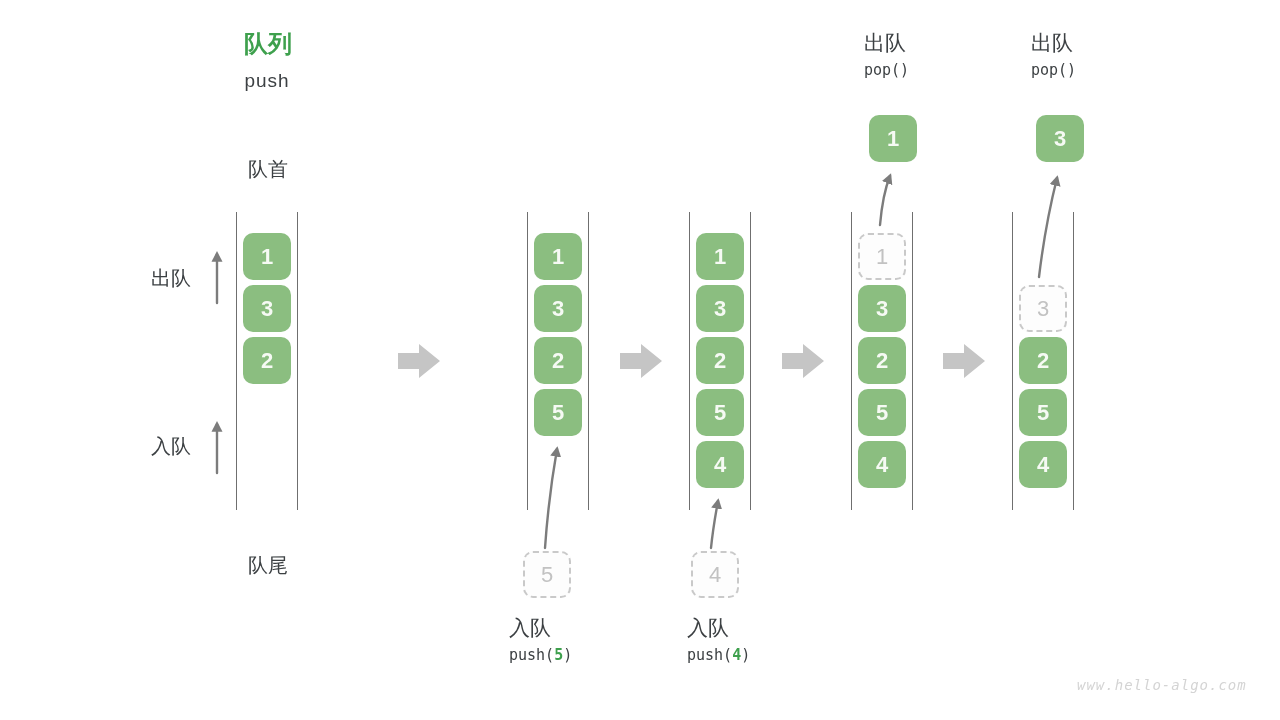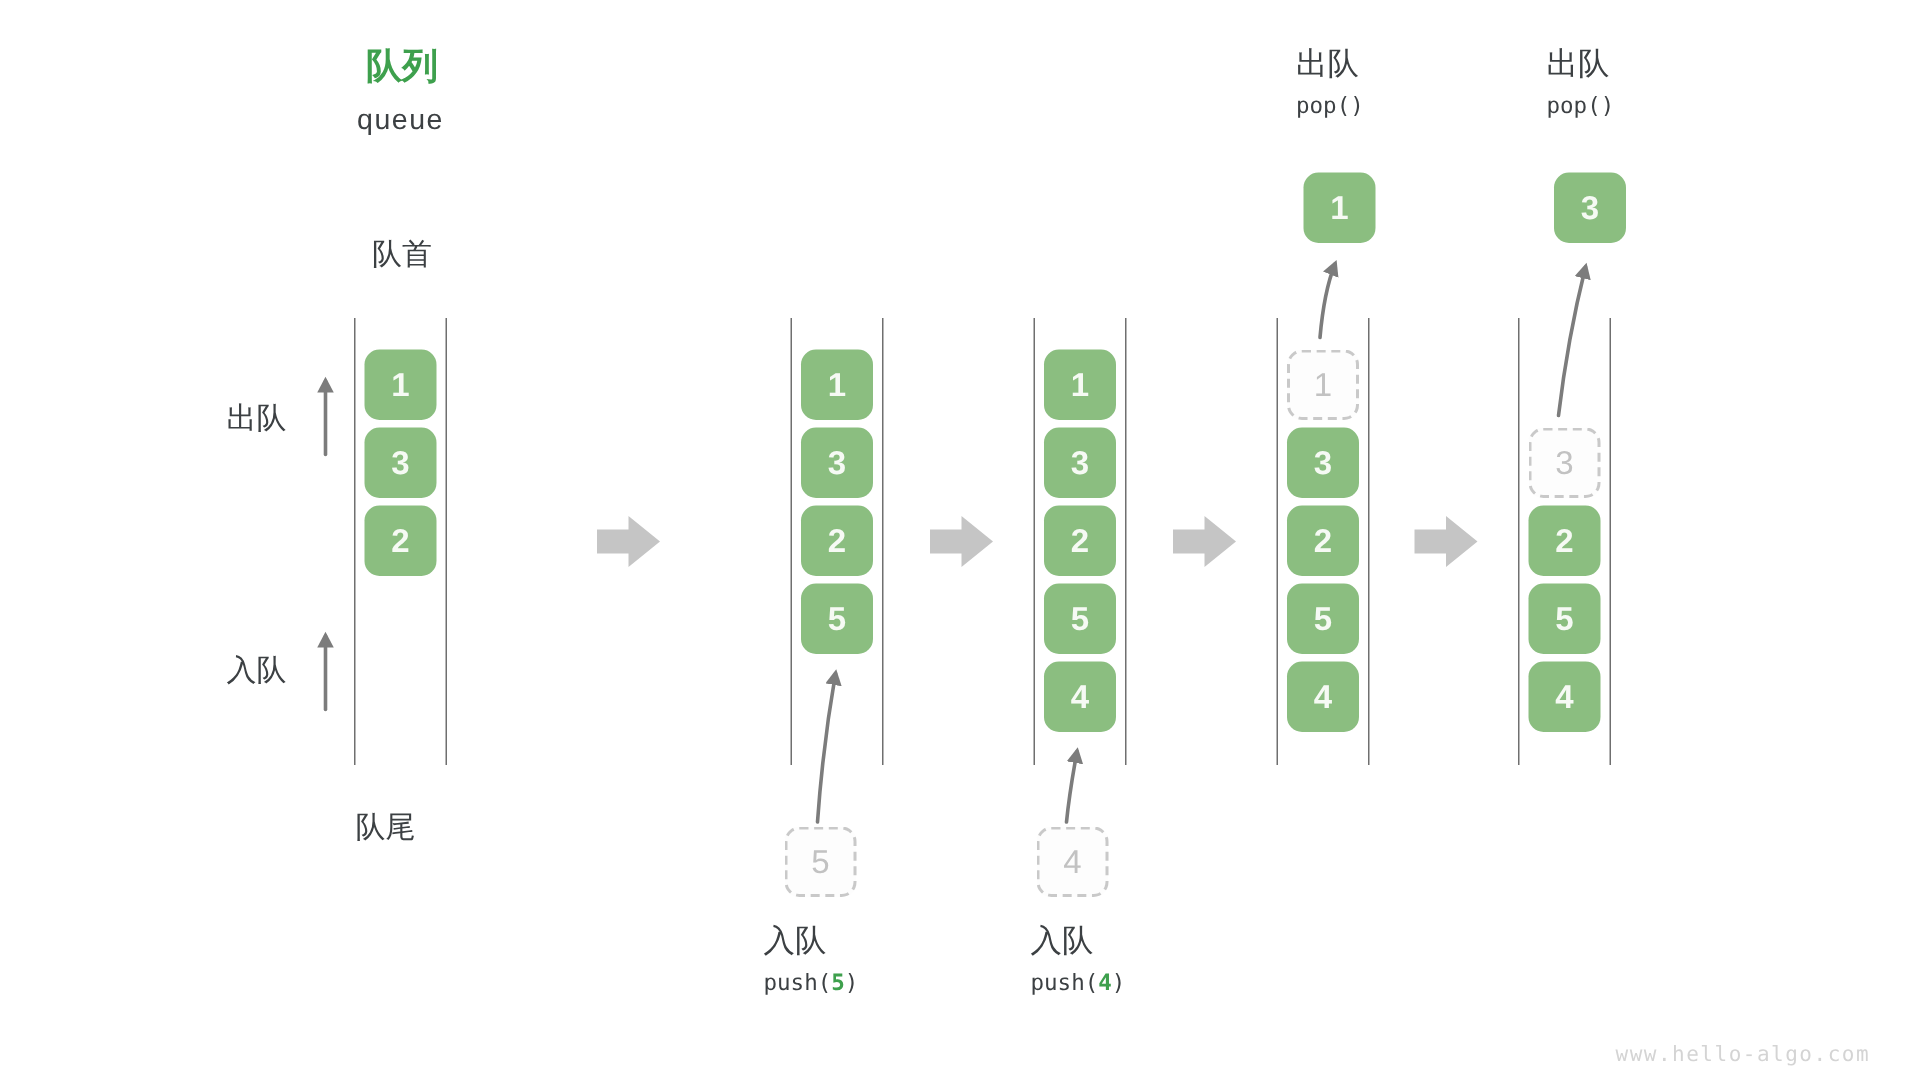--- a/index.html
+++ b/index.html
@@ -10,21 +10,21 @@
   }
   .abs { position:absolute; }
   .mono { font-family:"DejaVu Sans Mono","Liberation Mono",monospace; }
 
   .title-zh { left:237px; top:28px; width:62px; text-align:center;
               font-size:24px; font-weight:700; color:var(--green-accent); }
   .title-en { left:217px; top:70px; width:100px; text-align:center;
               font-size:19px; letter-spacing:1px; color:var(--text-dark); }
   .zh-bold  { font-size:20px; font-weight:400; color:var(--text-dark); }
   .front-label { left:237px; top:156px; width:62px; text-align:center; }
-  .rear-label  { left:237px; top:538px; width:62px; }
+  .rear-label  { left:237px; top:552px; width:62px; text-align:center; }
   .side-dequeue { left:151px; top:265px; }
   .side-enqueue { left:151px; top:433px; }
 
   .column {
     position:absolute; top:212px; height:298px; width:62px;
     box-sizing:border-box;
     border-left:1.5px solid var(--line-gray);
     border-right:1.5px solid var(--line-gray);
   }
   .cell {
@@ -36,33 +36,33 @@
   .cell.ghost {
     background:#fdfdfd; border:2px dashed var(--ghost-border);
     color:var(--ghost-text); font-weight:500;
   }
 
   .op-label { line-height:1; }
   .op-zh { font-size:21px; color:var(--text-dark); }
   .op-fn { margin-top:10px; font-size:15px; color:var(--text-dark); }
   .accent-bold { color:var(--green-accent); font-weight:700; }
 
-  .watermark { left:1077px; top:695px; font-size:14px; color:var(--watermark-gray); letter-spacing:1px; }
+  .watermark { left:1077px; top:677px; font-size:14px; color:var(--watermark-gray); letter-spacing:1px;font-style:italic; }
 
   #arrows { position:absolute; left:0; top:0; width:1280px; height:720px; pointer-events:none; }
   .thin-arrow { stroke:var(--arrow-thin); stroke-width:2.4; fill:none; stroke-linecap:round; }
   .block-arrow { fill:var(--arrow-block); }
 </style>
 </head>
 <body>
 
 <div id="canvas">
 
   <div class="abs title-zh">队列</div>
-  <div class="abs title-en">queue</div>
+  <div class="abs title-en">push</div>
   <div class="abs zh-bold front-label">队首</div>
   <div class="abs zh-bold rear-label">队尾</div>
   <div class="abs zh-bold side-dequeue">出队</div>
   <div class="abs zh-bold side-enqueue">入队</div>
 
   <div class="abs op-label" style="left:864px; top:32px;">
     <div class="op-zh">出队</div>
     <div class="mono op-fn">pop()</div>
   </div>
   <div class="abs op-label" style="left:1031px; top:32px;">

